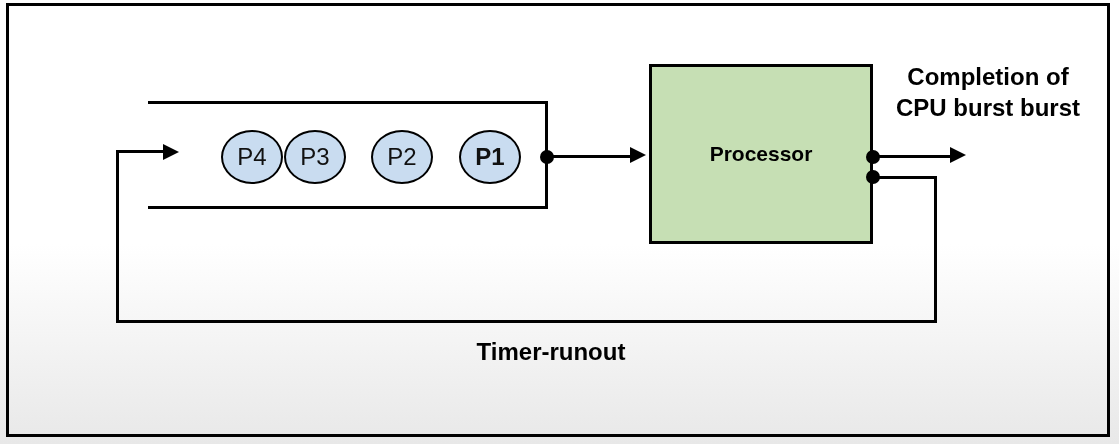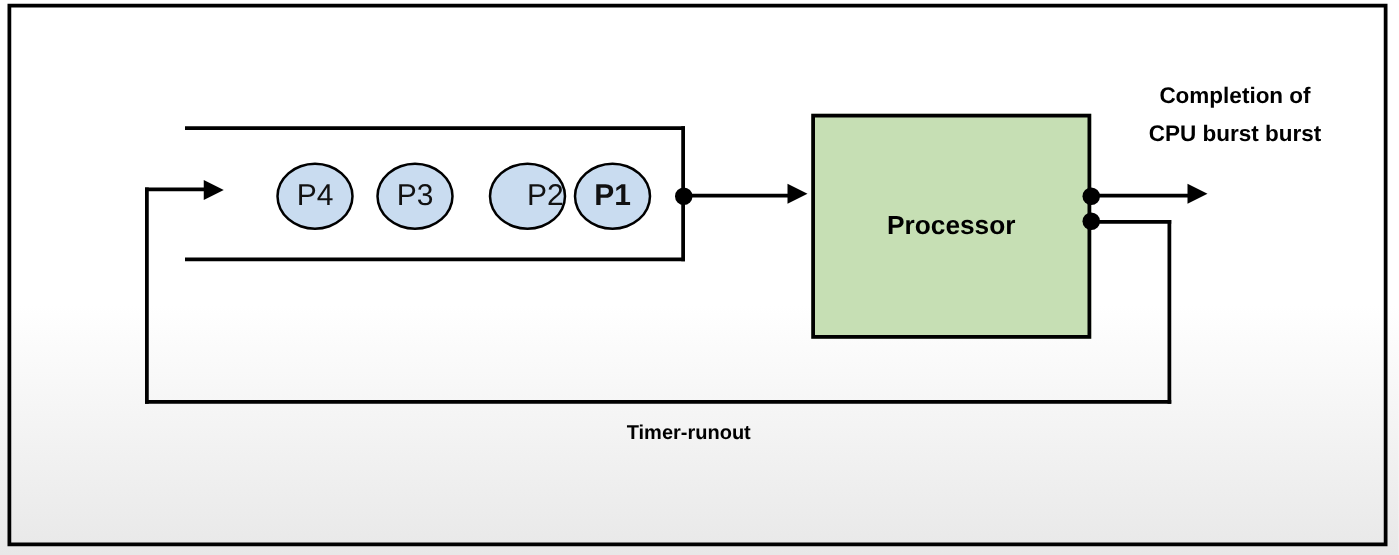--- a/index.html
+++ b/index.html
@@ -40,53 +40,53 @@
     background: #c9dcf0;
     display: flex; align-items: center; justify-content: center;
     font-size: 24px; color: #111;
     box-sizing: border-box;
   }
   .processor-box {
     position: absolute; left: 649px; top: 64px;
     width: 224px; height: 180px;
     border: 3px solid #000; background: #c6dfb4;
     box-sizing: border-box;
-    display: flex; align-items: center; justify-content: center; margin-top: 27px;
+    display: flex; align-items: center; justify-content: center;
   }
   .processor-box .lbl {
     font-size: 21px; font-weight: bold; color: #000;
   }
   .completion-label {
     position: absolute; left: 888px; top: 61px; width: 200px;
-    text-align: center; font-size: 18px; font-weight: bold;
+    text-align: center; font-size: 24px; font-weight: bold;
     line-height: 31px; color: #000;
   }
   .timer-label {
     position: absolute; left: 441px; top: 338px; width: 220px;
-    text-align: center; font-size: 16px; font-weight: bold; color: #000;
+    text-align: center; font-size: 24px; font-weight: bold; color: #000;
   }
 </style>
 </head>
 <body>
 
 <div class="canvas">
 
   <div class="frame"></div>
 
   <div class="hline" style="left:148px; top:101px; width:400px;"></div>
   <div class="hline" style="left:148px; top:206px; width:400px;"></div>
   <div class="vline" style="left:545px; top:101px; height:108px;"></div>
 
   <div class="process" style="left:221px;">
     <span>P4</span>
   </div>
-  <div class="process" style="left:301px;">
+  <div class="process" style="left:284px;">
     <span>P3</span>
   </div>
-  <div class="process" style="left:391px;justify-content:flex-end;">
+  <div class="process" style="left:371px;">
     <span>P2</span>
   </div>
   <div class="process" style="left:459px;font-weight:bold;">
     <span>P1</span>
   </div>
 
   <div class="hline" style="left:116px; top:150px; width:50px;"></div>
   <div class="arrowhead-right" style="left:163px; top:144px;"></div>
 
   <div class="dot" style="left:540px; top:150px;"></div>

